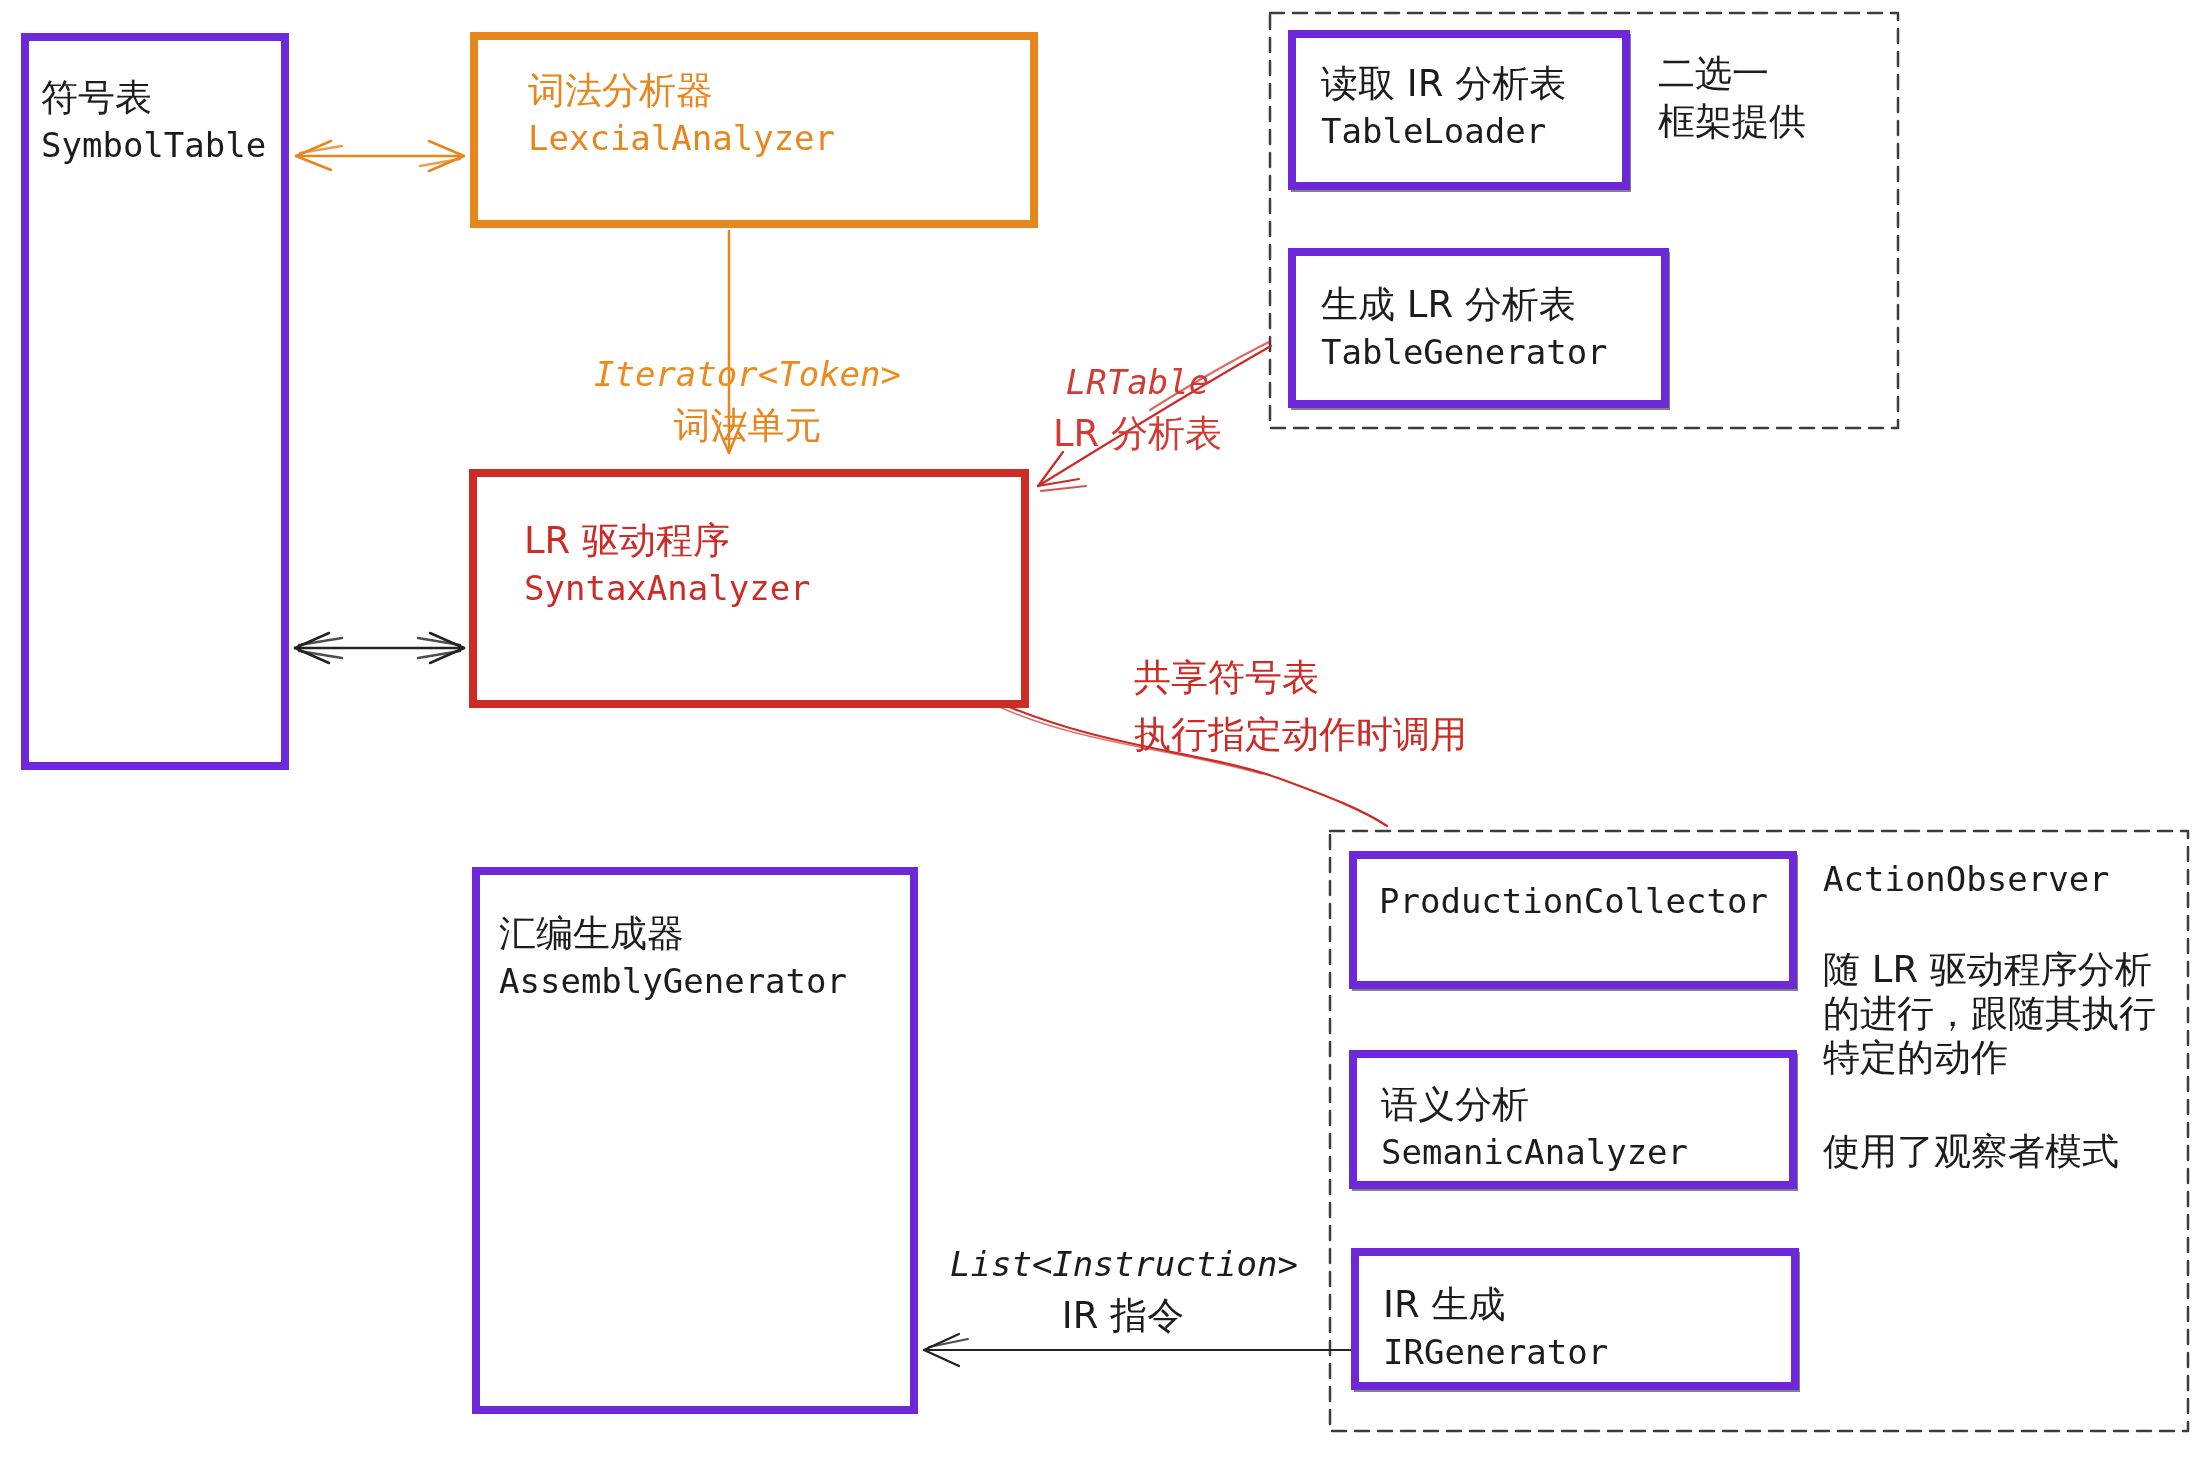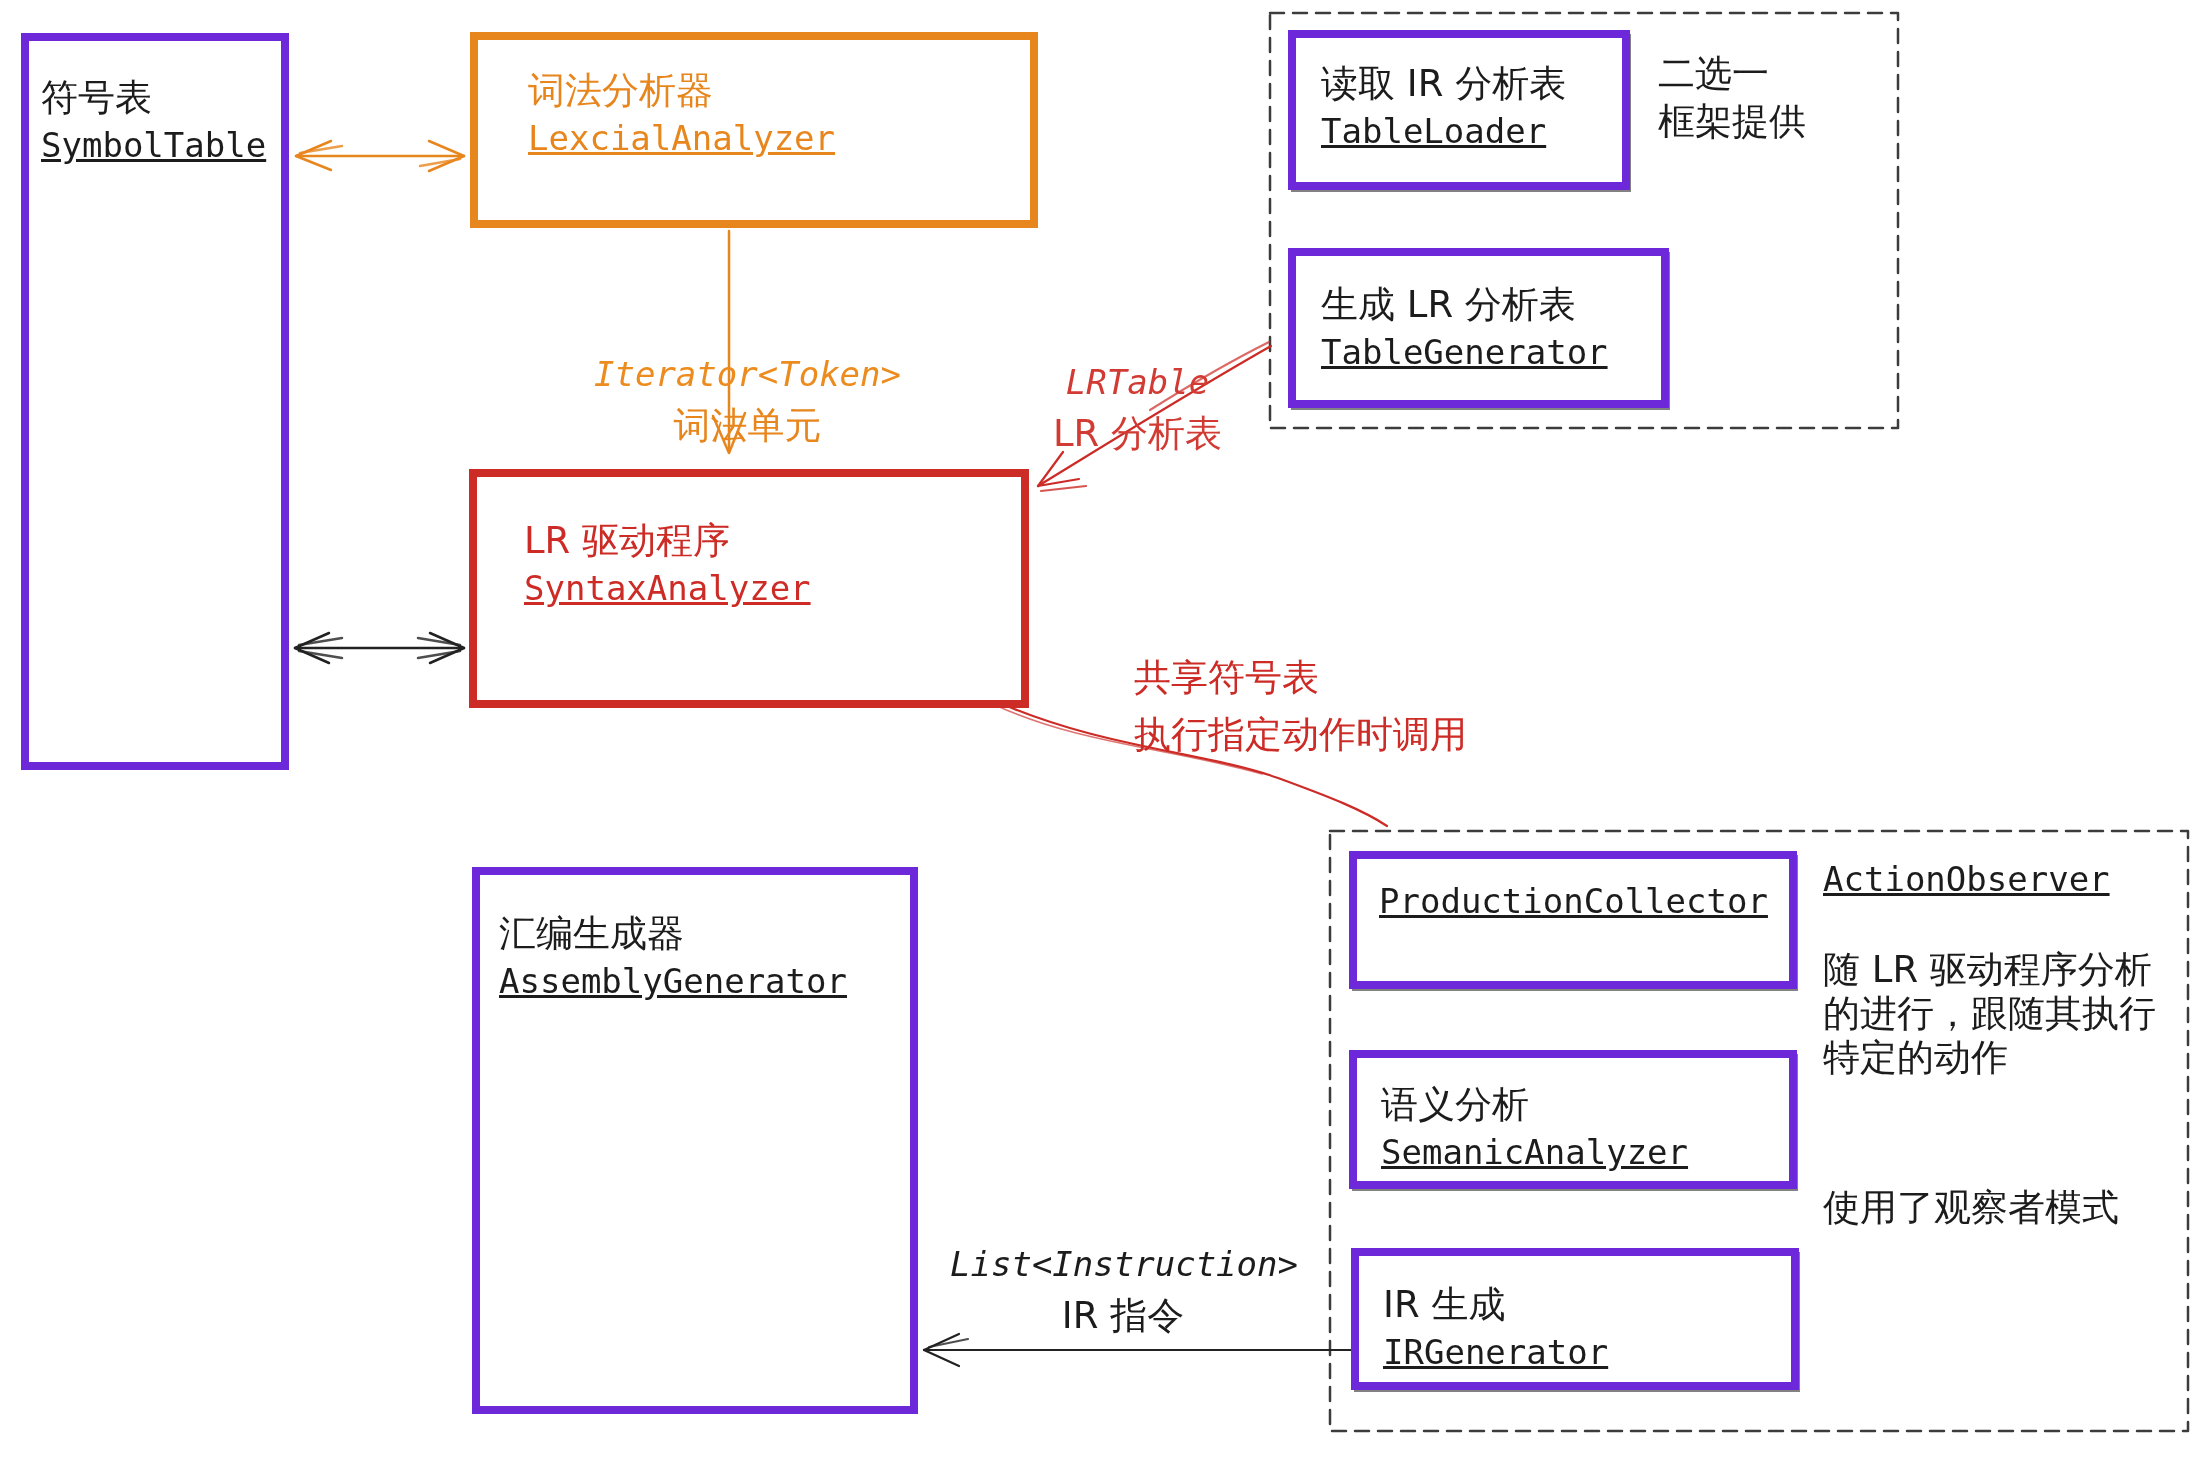--- a/index.html
+++ b/index.html
@@ -5,21 +5,21 @@
   html,body{margin:0;padding:0;background:#ffffff;}
   .canvas{position:relative;width:2200px;height:1460px;background:#fff;
           font-family:"DejaVu Sans",sans-serif;color:var(--black,#1c1c1c);overflow:hidden;}
   svg.wires{position:absolute;left:0;top:0;z-index:1;}
   .box{position:absolute;background:#fff;border:8px solid #6d28d9;box-sizing:border-box;z-index:2;}
   .box.sketch{box-shadow:2px 3px 0 -1px rgba(46,46,46,.6);}
   .box.orange{border-color:var(--orange);}
   .box.red{border-color:var(--red);padding-left:31px;}
   .lbl{position:absolute;white-space:nowrap;}
   .zh{font-size:37px;line-height:1;}
-  .en{font-family:"DejaVu Sans Mono","Liberation Mono",monospace;font-size:34px;line-height:1;text-decoration:underline;}
+  .en{font-family:"DejaVu Sans Mono","Liberation Mono",monospace;font-size:34px;line-height:1;}
   .box .lbl div{margin-bottom:12px;}
   .orange-text{color:var(--orange);}
   .red-text{color:var(--red);}
   .hand{font-family:"DejaVu Sans Mono","Liberation Mono",monospace;font-style:italic;font-size:34px;line-height:1;}
   .freelabel{position:absolute;z-index:3;white-space:nowrap;}
   .freelabel div{margin-bottom:16px;}
   .center{text-align:center;margin-top:35px;}
   .para div{margin-bottom:7px;}
 </style>
 </head>
@@ -162,15 +162,15 @@
   </div>
 
   <div class="freelabel en" style="left:1823px;top:862px;">ActionObserver</div>
 
   <div class="freelabel para" style="left:1823px;top:951px;">
     <div class="zh">随 LR 驱动程序分析</div>
     <div class="zh">的进行，跟随其执行</div>
     <div class="zh">特定的动作</div>
   </div>
 
-  <div class="freelabel zh" style="left:1823px;top:1189px;font-family:Liberation Serif, serif;">使用了观察者模式</div>
+  <div class="freelabel zh" style="left:1823px;top:1133px;font-family:Liberation Serif, serif;">使用了观察者模式</div>
 
 </div>
 
 </body></html>

